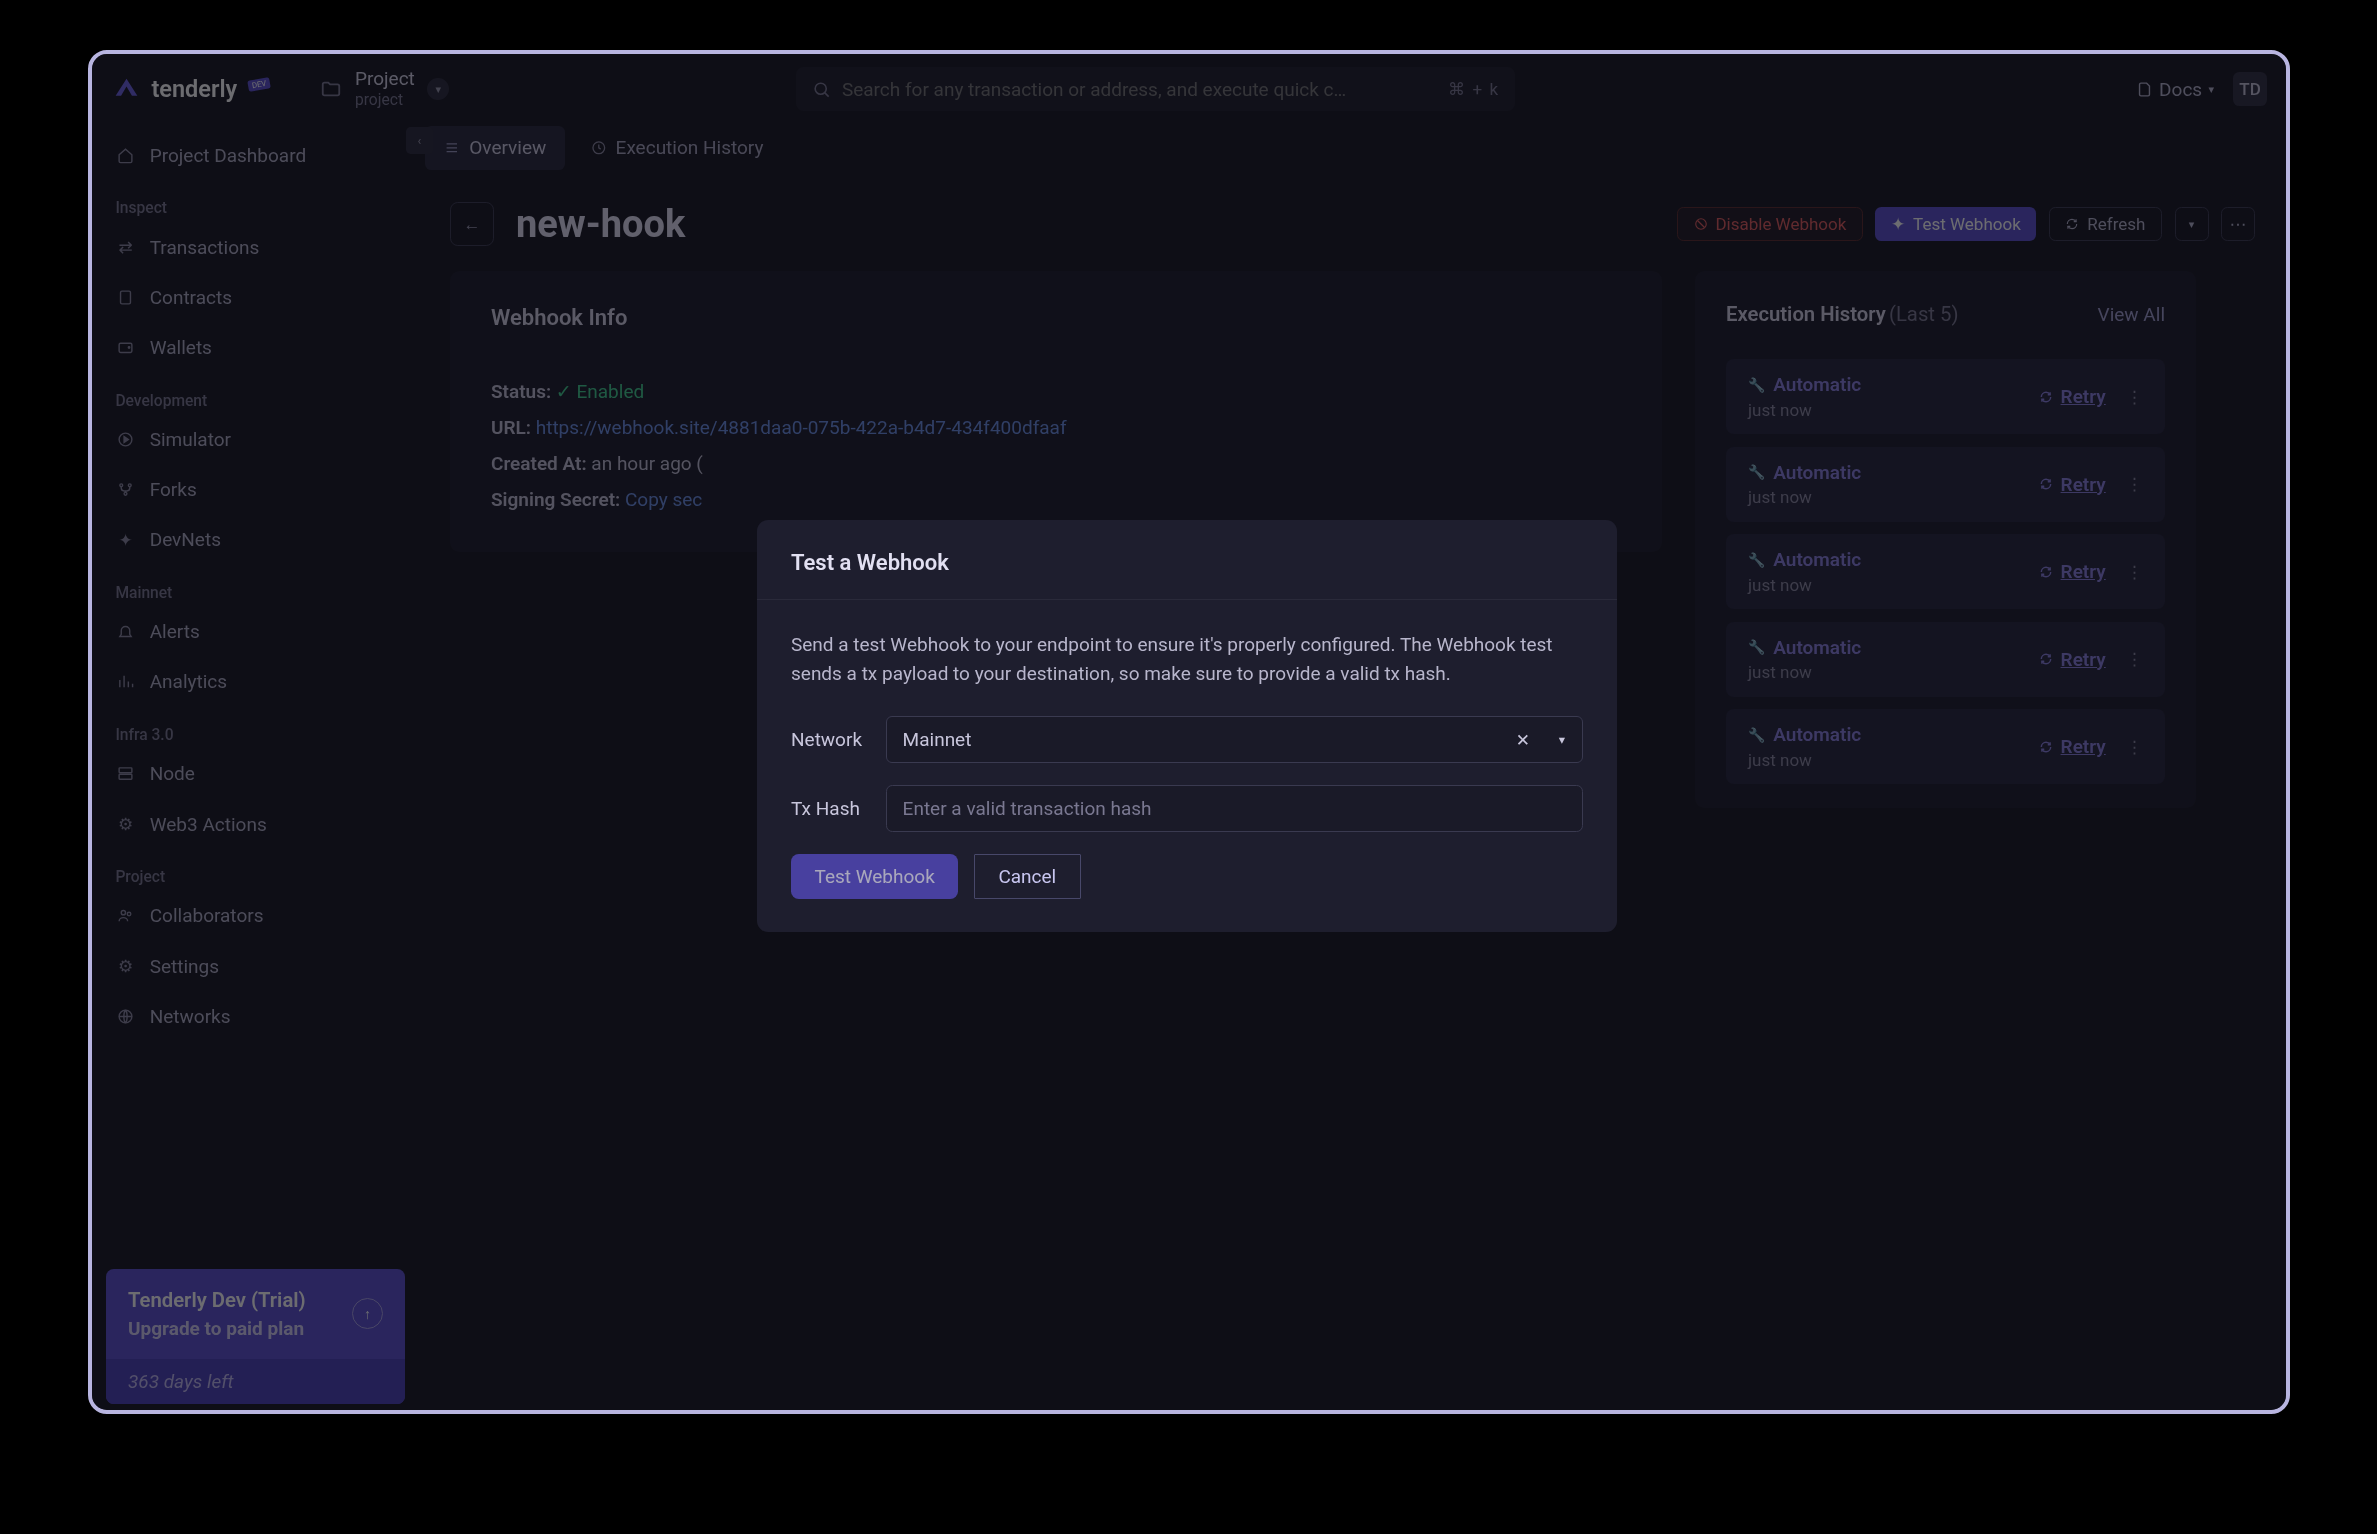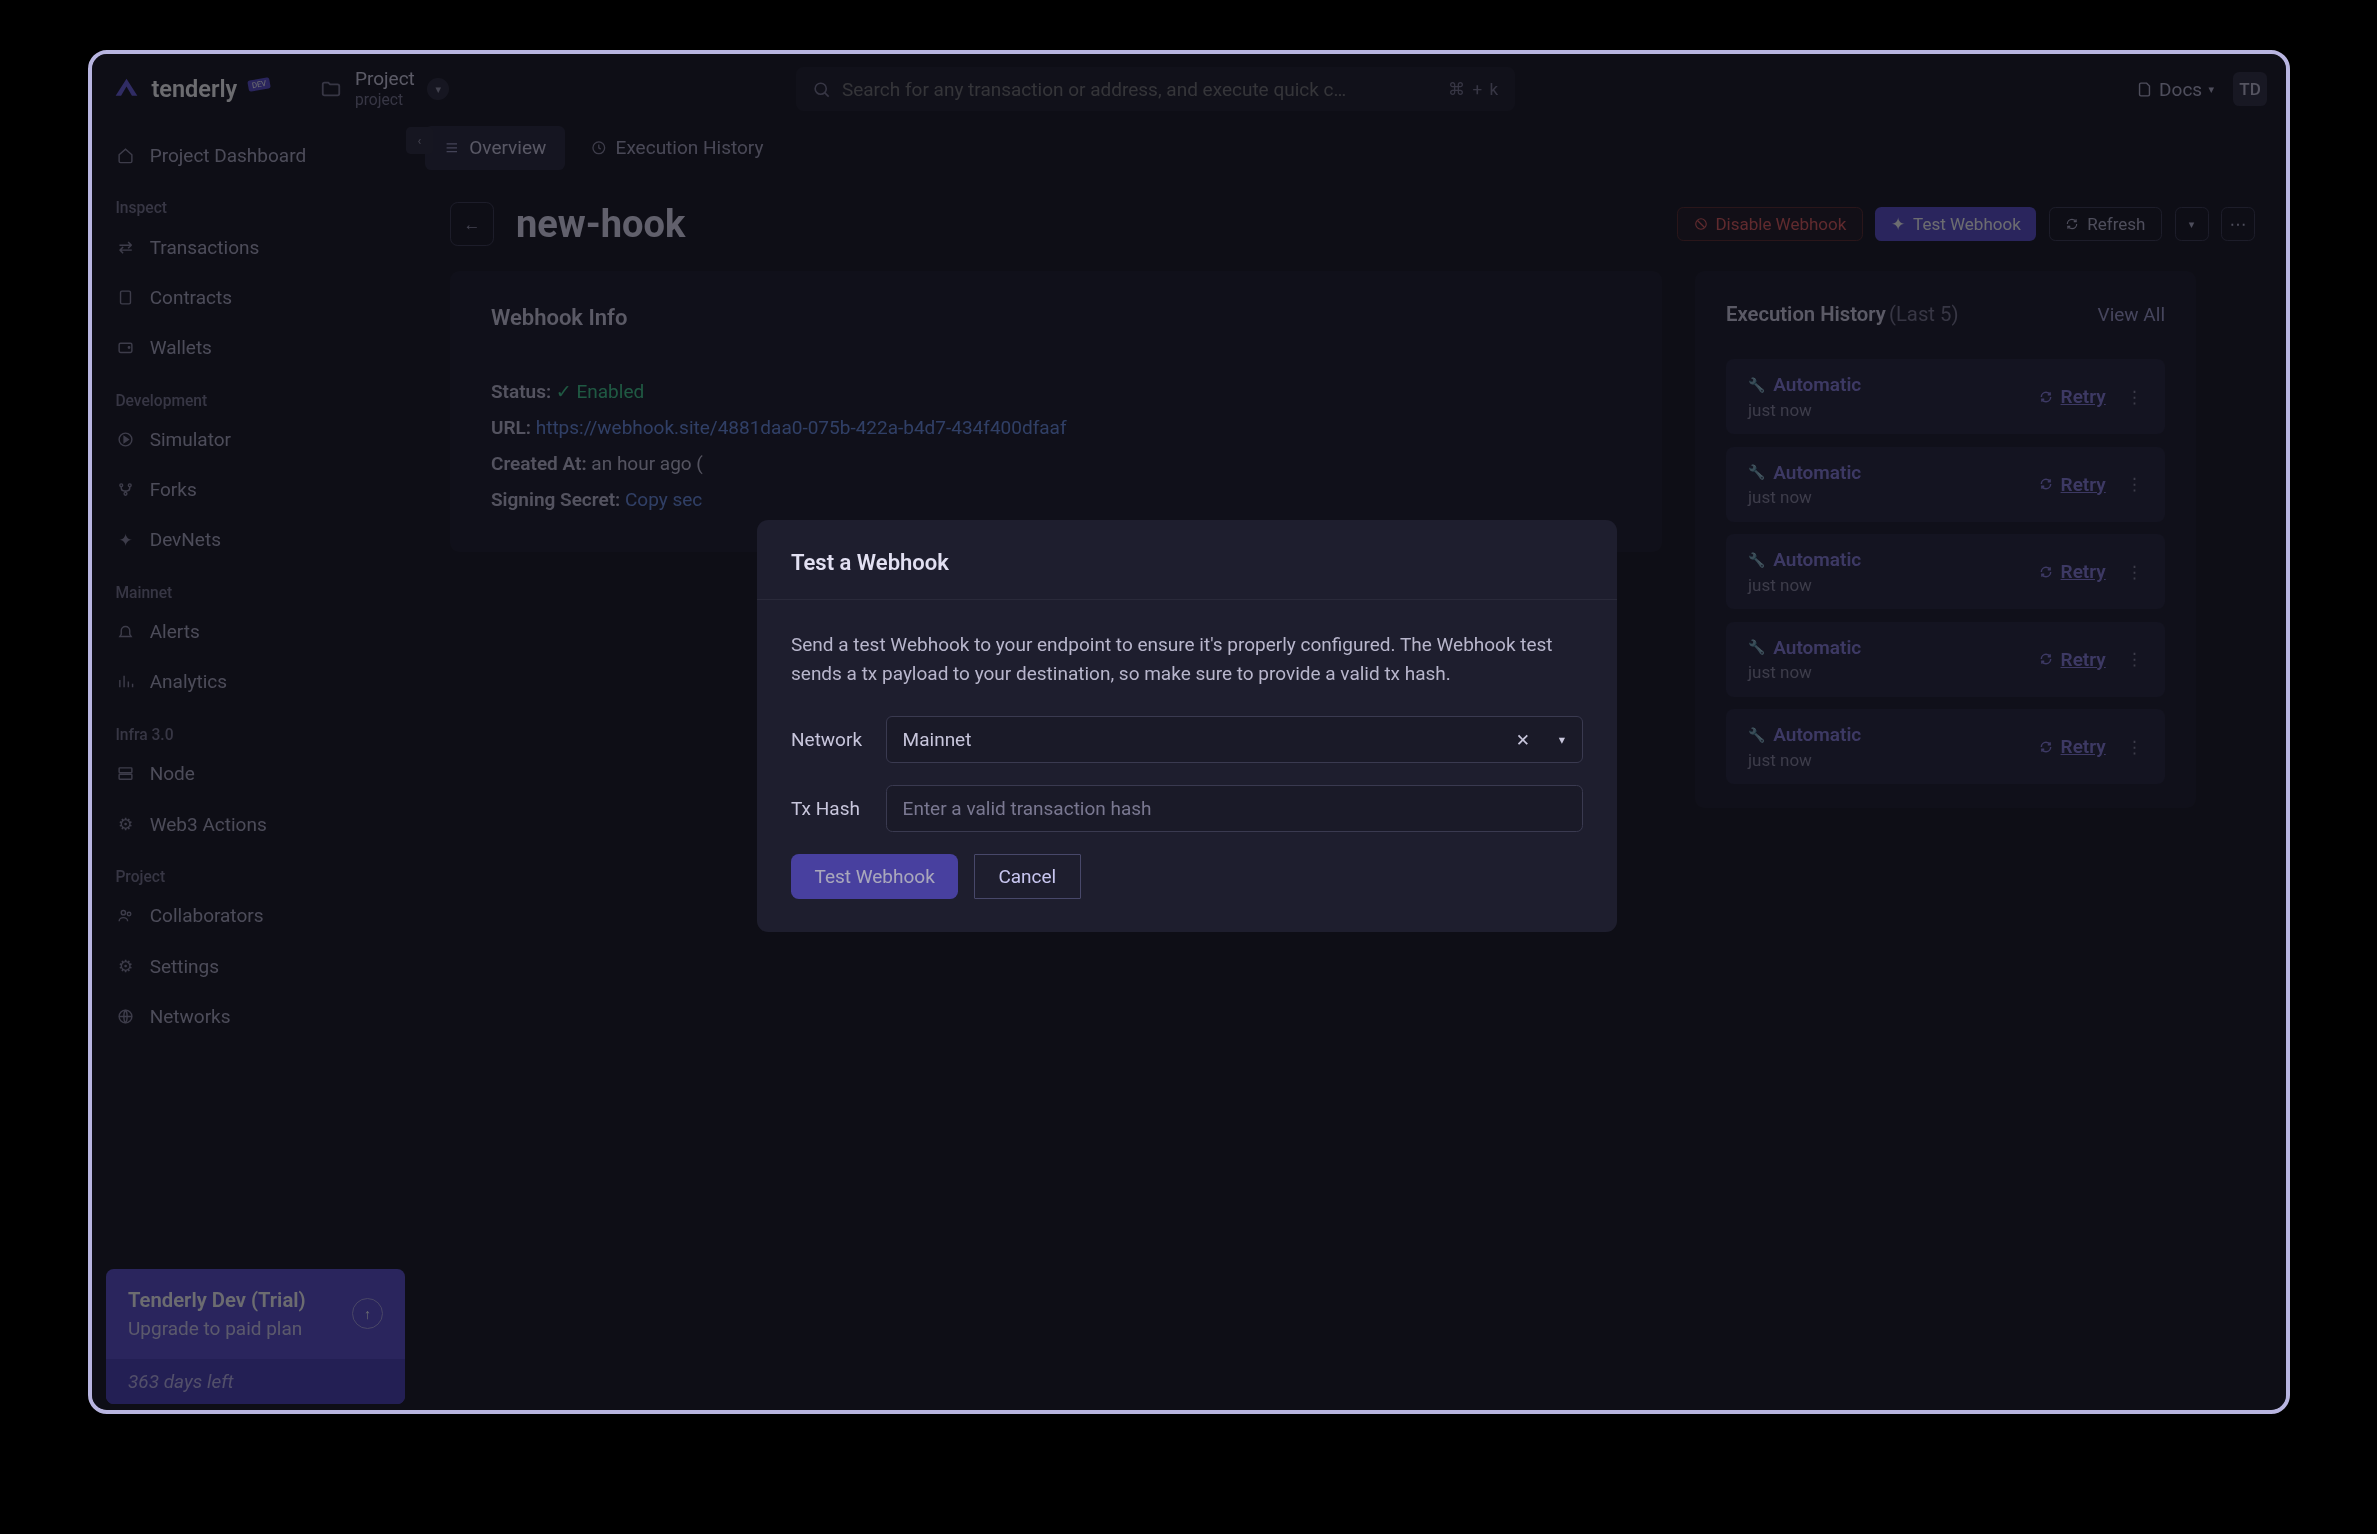--- a/index.html
+++ b/index.html
@@ -25,21 +25,21 @@
     .avatar { width: 34px; height: 34px; border-radius: 6.3px; background: #2d2d3f; color: #c5c3d8; display: flex; align-items: center; justify-content: center; font-size: 17px; font-weight: 500;}
     .body-row { flex: 1; display: flex; position: relative; min-height: 0; }
     .sidebar { width: 327px; padding: 6.3px 14px; display: flex; flex-direction: column; min-height: 0; }
     .collapse-btn { position: absolute; left: 314px; top: 3.1px; width: 26.6px; height: 26.6px; border-radius: 4.7px; background: #2a2a3a; color: #9a98b0; display: flex; align-items: center; justify-content: center; font-size: 12.5px; z-index: 2;}
     .nav-item { display: flex; align-items: center; gap: 14px; height: 44px; padding: 0 9.4px; border-radius: 6.3px; color: #b0aec6; font-size: 19px; cursor: pointer; margin: 3.1px 0; }
     .nav-icon { width: 20.3px; height: 20.3px; display: inline-flex; align-items: center; justify-content: center; color: #8a88a0; font-size: 17px; }
     .nav-section { color: #7a7891; font-size: 15.6px; font-weight: 500; margin: 19px 0 4.7px 9.4px; }
     .upgrade-box { margin-top: auto; background: #5a4fcf; border-radius: 7.8px; overflow: hidden; }
     .upgrade-top { padding: 19px 22px; display: flex; align-items: center; justify-content: space-between; }
     .upgrade-title { color: #fff; font-size: 20.3px; font-weight: 600; }
-    .upgrade-sub { color: #d4cff4; font-size: 19px; margin-top: 4.7px; }
+    .upgrade-sub { color: #d4cff4; font-size: 19px; margin-top: 4.7px; font-weight: bold; }
     .upgrade-arrow { width: 31px; height: 31px; border-radius: 50%; border: 1.6px solid #a9a1e6; color: #fff; display: flex; align-items: center; justify-content: center; font-size: 14px; }
     .upgrade-bottom { background: #4a3fb8; padding: 11px 22px; color: #bfb8f0; font-size: 19px; font-style: italic; }
     .main { flex: 1; display: flex; flex-direction: column; position: relative; }
     .tabs { display: flex; gap: 6.3px; height: 47px; padding: 0 6.3px; align-items: center; }
     .tab { display: flex; align-items: center; gap: 9.4px; padding: 0 19px; height: 44px; border-radius: 6.3px; color: #a8a6bf; font-size: 19px; }
     .tab.active { background: #27273a; color: #cfcde4; }
     .content { flex: 1; padding: 31px 31px 0 31px; display: flex; flex-direction: column; gap: 25px; }
     .page-header { display: flex; align-items: center; justify-content: space-between; }
     .title-block { display: flex; align-items: center; gap: 22px; }
     .back-btn { width: 44px; height: 44px; border-radius: 7.8px; border: 0.8px solid #3a3a50; display: flex; align-items: center; justify-content: center; color: #9a98b0; font-size: 17px;}

